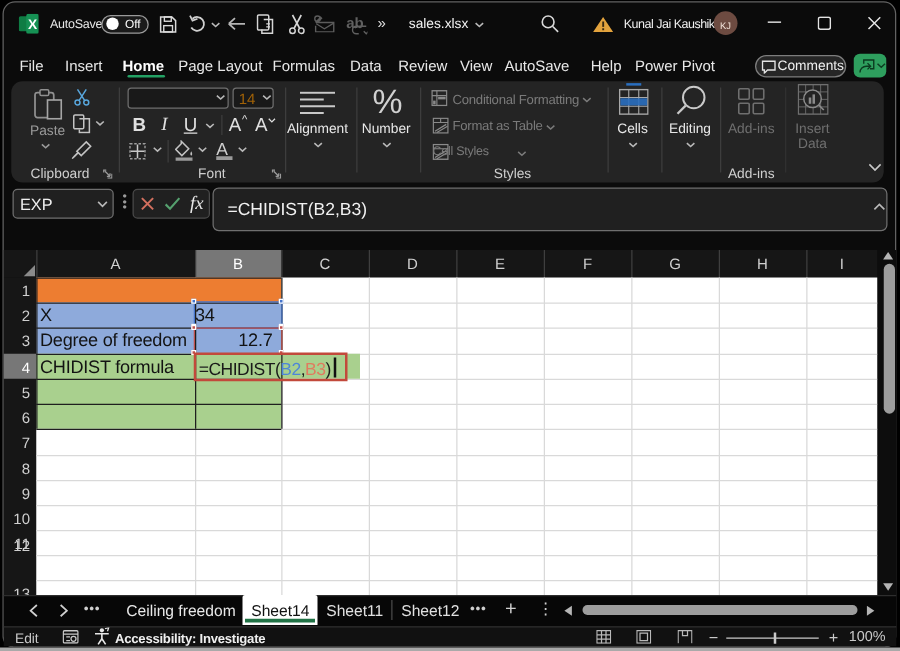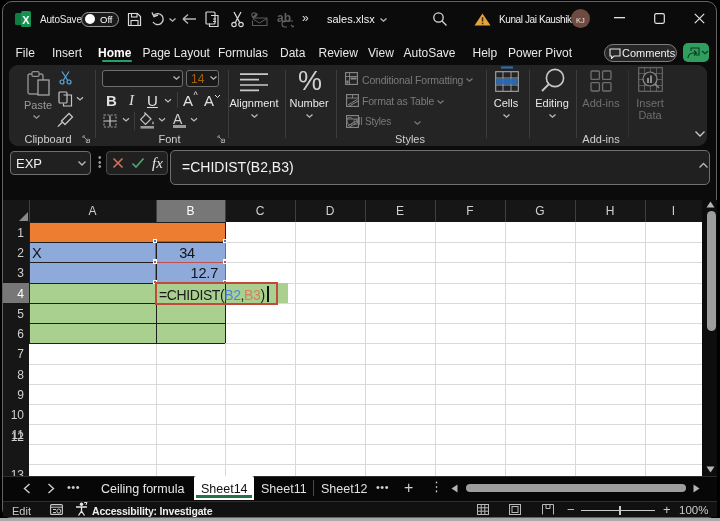--- a/index.html
+++ b/index.html
@@ -388,22 +388,24 @@
     <div class="a cbv" style="left:224.5px"></div>
 <div class="a cbh" style="top:221.5px"></div>
     <div class="a cbh" style="top:241.5px"></div>
     <div class="a cbh" style="top:261.5px"></div>
     <div class="a cbh" style="top:282.5px"></div>
     <div class="a cbh" style="top:302.5px"></div>
     <div class="a cbh" style="top:322.5px"></div>
     <div class="a cbh" style="top:342.5px"></div>
 
 <div class="a ct" style="left:32px;top:244.5px">X</div>
-<div class="a ct" style="left:156px;top:244.5px;width:62px;text-align:center">34</div>
+<div class="a ct" style="left:156px;top:244.5px;width:62px;text-align:left">34</div>
+<div class="a ct" style="left:32px;top:265px">Degree of freedom</div>
 <div class="a ct" style="left:156px;top:265px;width:62px;text-align:right">12.7</div>
+<div class="a ct" style="left:32px;top:285.5px">CHIDIST formula</div>
 
 <div class="a" style="left:155px;top:241px;width:71px;height:22px;border:1.5px solid #4574cb"></div>
 <div class="a sqb" style="left:153px;top:239px"></div>
     <div class="a sqb" style="left:222.5px;top:239px"></div>
     <div class="a sqb" style="left:153px;top:258.5px"></div>
     <div class="a sqb" style="left:222.5px;top:258.5px"></div>
 <div class="a" style="left:155px;top:261.5px;width:71px;height:22.5px;border:1.5px solid #c0504d"></div>
 <div class="a sqr" style="left:153px;top:259.5px"></div>
     <div class="a sqr" style="left:222.5px;top:259.5px"></div>
     <div class="a sqr" style="left:153px;top:280px"></div>
@@ -422,21 +424,21 @@
     </svg>
 
 <div class="a" style="left:3px;top:476px;width:714px;height:25px;background:#070707;border-top:1px solid #2e2e2e"></div>
 <svg class="a" style="left:23px;top:483px" width="8" height="11" viewBox="0 0 8 11">
       <path d="M6.5 1 L1.5 5.5 L6.5 10" fill="none" stroke="#cfcfcf" stroke-width="1.4"></path>
     </svg>
 <svg class="a" style="left:47px;top:483px" width="8" height="11" viewBox="0 0 8 11">
       <path d="M1.5 1 L6.5 5.5 L1.5 10" fill="none" stroke="#cfcfcf" stroke-width="1.4"></path>
     </svg>
 <div class="a" style="left:67px;top:481px;font-size:11px;color:#cfcfcf;letter-spacing:0.5px">•••</div>
-<div class="a" style="left:101px;top:482px;font-size:12.5px;color:#e8e8e8">Ceiling formula</div>
+<div class="a" style="left:101px;top:482px;font-size:12.5px;color:#e8e8e8">Ceiling freedom</div>
 <div class="a" style="left:194px;top:476px;width:60px;height:24px;background:#fff;border-radius:2px 2px 0 0"></div>
 <div class="a" style="left:201px;top:481.5px;font-size:12.5px;color:#111">Sheet14</div>
 <div class="a" style="left:196px;top:495px;width:56px;height:2.5px;background:#217346"></div>
 <div class="a" style="left:261px;top:481.5px;font-size:12.5px;color:#e0e0e0">Sheet11</div>
 <div class="a" style="left:313px;top:480px;width:1px;height:16px;background:#4a4a4a"></div>
 <div class="a" style="left:321px;top:481.5px;font-size:12.5px;color:#e0e0e0">Sheet12</div>
 <div class="a" style="left:376px;top:481px;font-size:11px;color:#cfcfcf;letter-spacing:0.5px">•••</div>
 <div class="a" style="left:404px;top:479px;font-size:16px;color:#cfcfcf;font-weight:300">+</div>
 <div class="a" style="left:430px;top:479px;font-size:13px;color:#cfcfcf">⋮</div>
 <svg class="a" style="left:451px;top:484px" width="7" height="9" viewBox="0 0 7 9">

